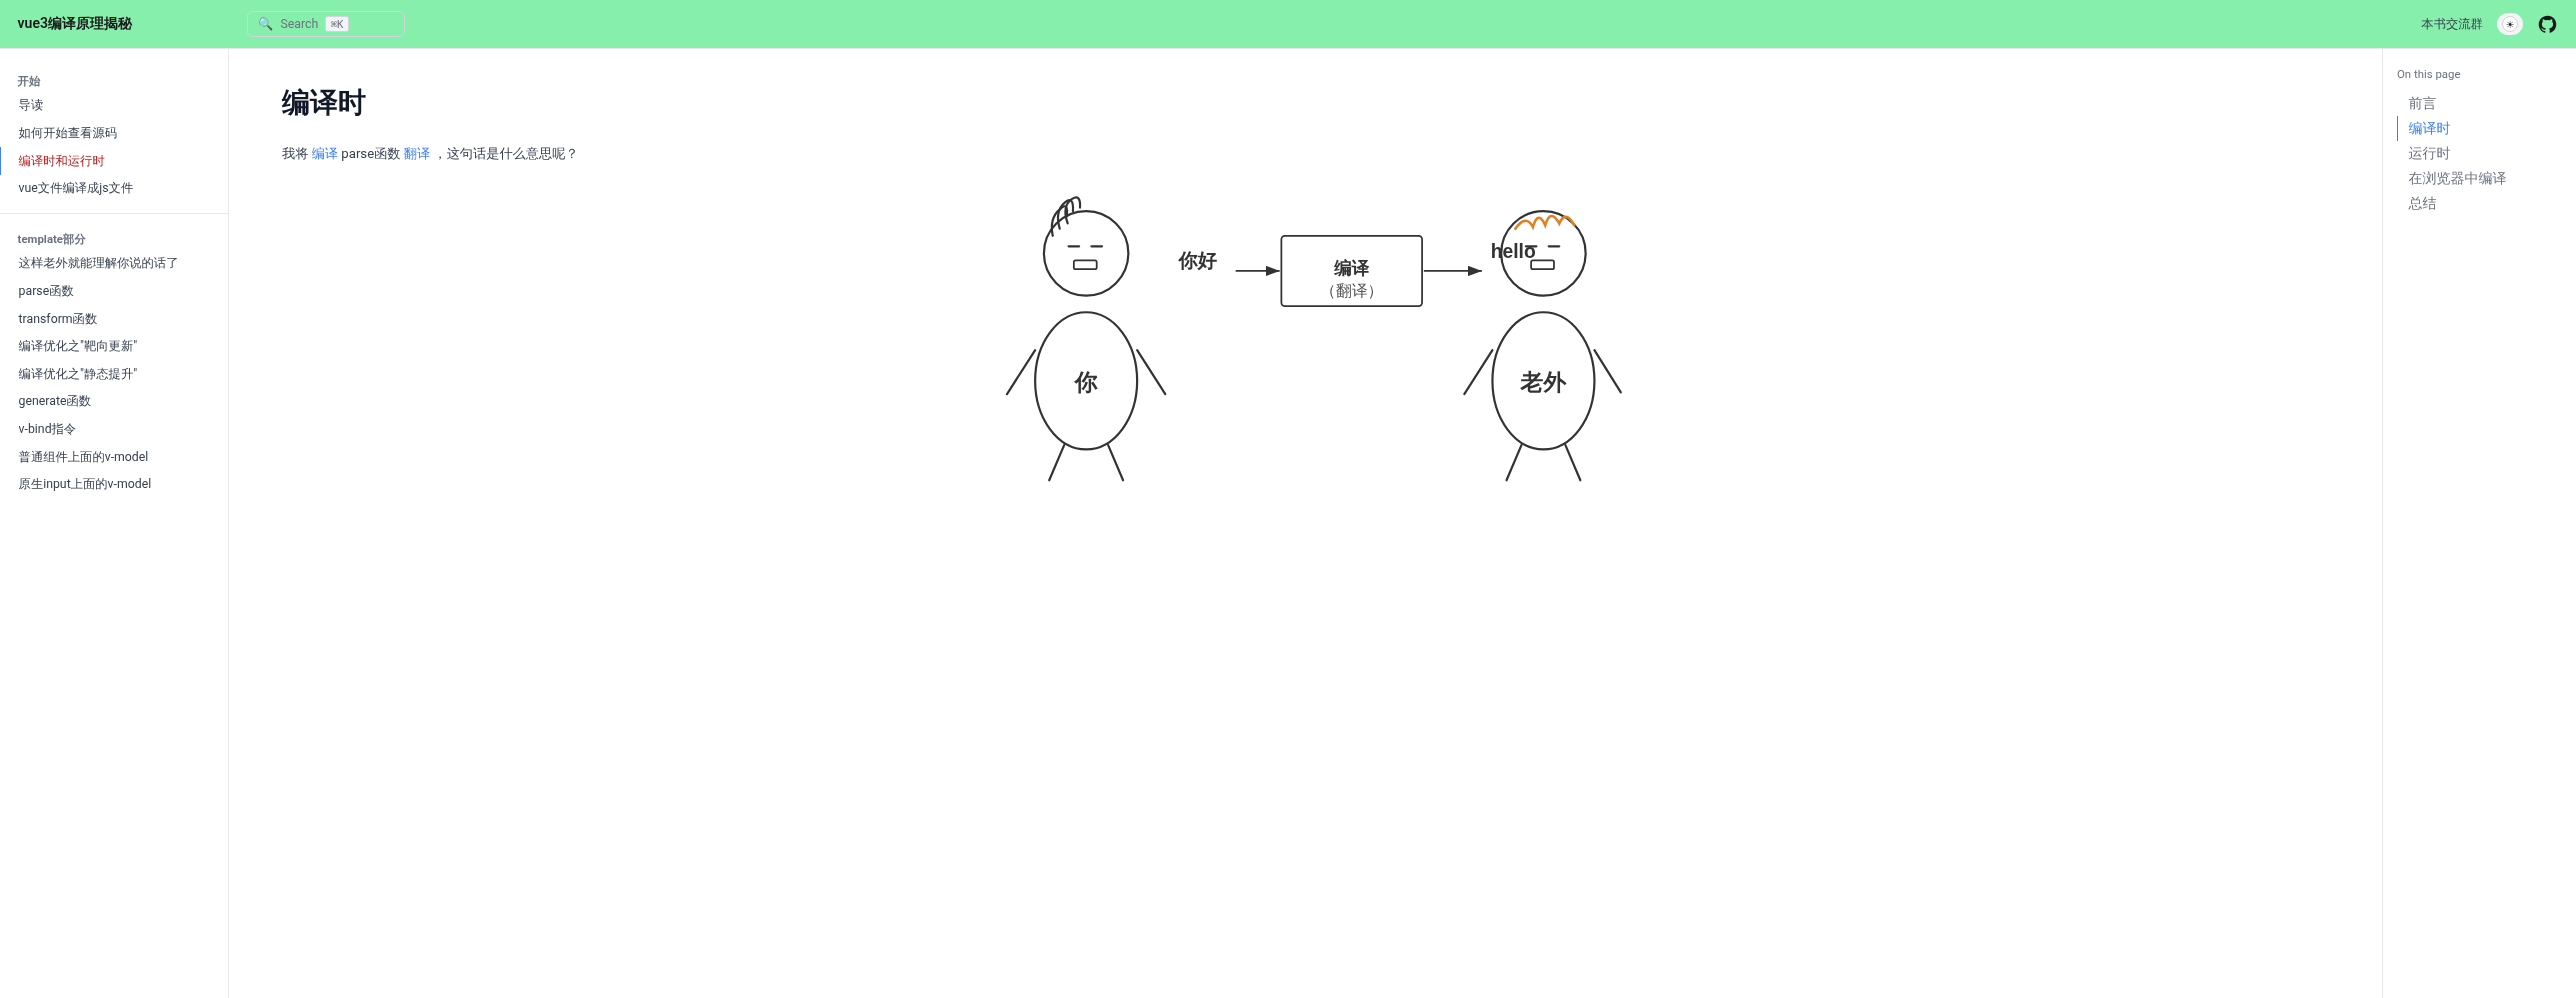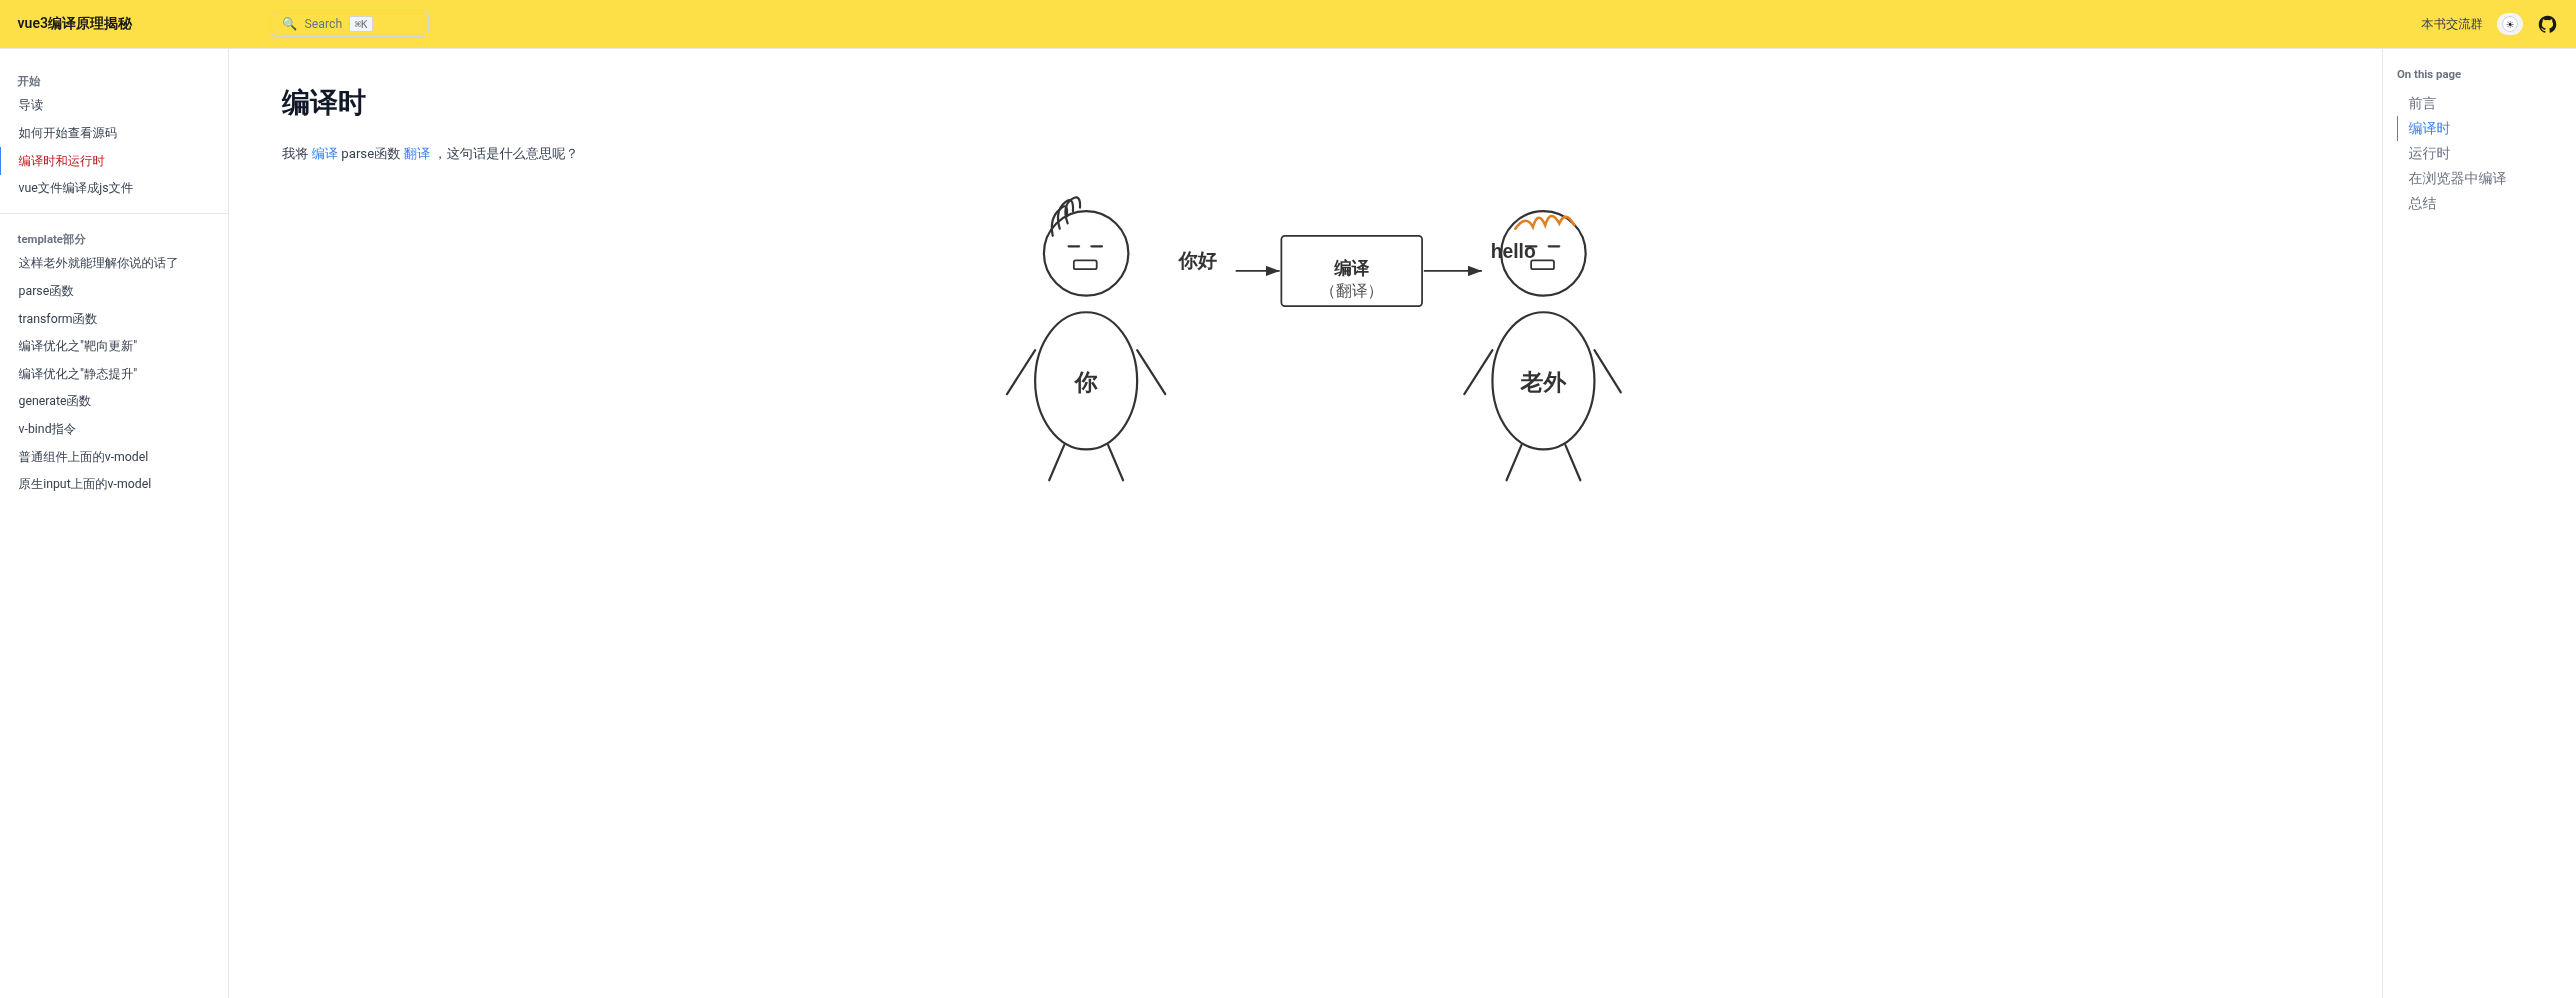--- a/index.html
+++ b/index.html
@@ -16,23 +16,22 @@
 
     
     .top-nav {
       display: flex;
       align-items: center;
       height: 49px;
       border-bottom: 0.9px solid #e5e7eb;
       padding: 0 17.6px;
       position: fixed;
       top: 0; left: 0; right: 0;
-      background: #fde047;
+      background: #86efac;
       z-index: 100;
-      gap: 24px;
     }
     .top-nav-logo {
       font-size: 14px;
       font-weight: 600;
       color: #1a1a1a;
       width: 229px;
     }
     .top-nav-search {
       display: flex;
       align-items: center;
@@ -178,21 +177,21 @@
     
     .right-sidebar {
       width: 194px;
       min-width: 194px;
       padding: 17.6px 14px;
       border-left: 0.9px solid #e5e7eb;
       overflow-y: auto;
     }
     .on-this-page-title {
       font-size: 11.4px;
-      font-weight: 700;
+      font-weight: 400;
       color: #6b7280;
       margin-bottom: 10.6px;
       text-transform: none;
     }
     .toc-item {
       display: block;
       padding: 3.5px 0 3.5px 10.6px;
       font-size: 14px;
       color: #6b7280;
       cursor: pointer;

